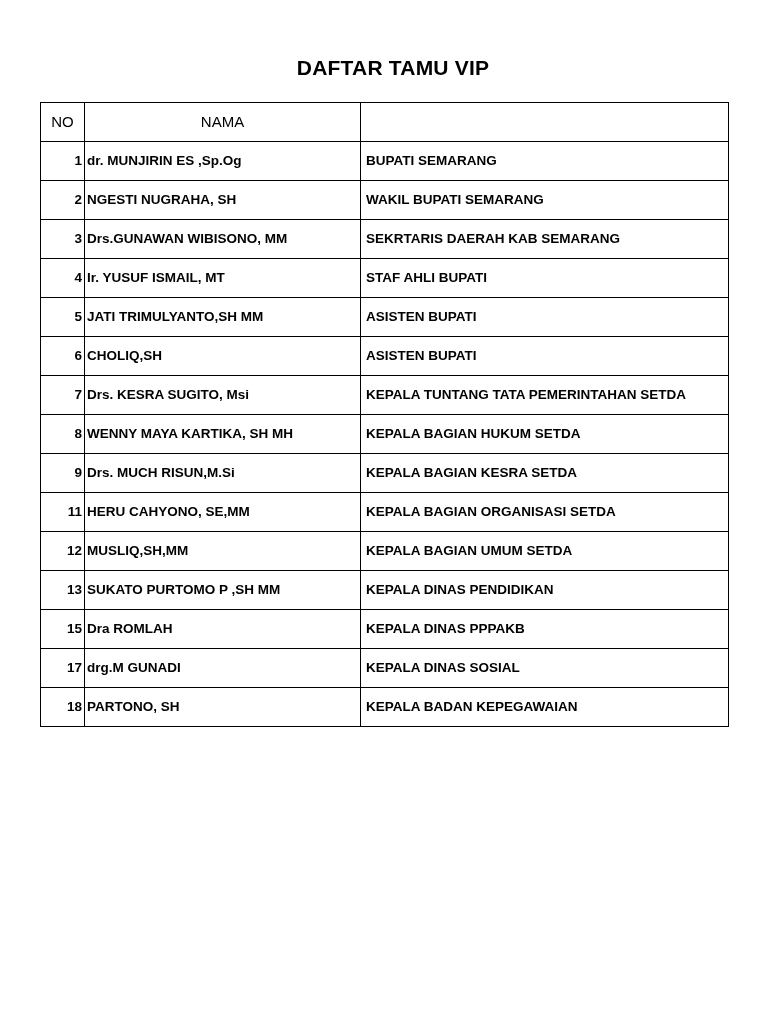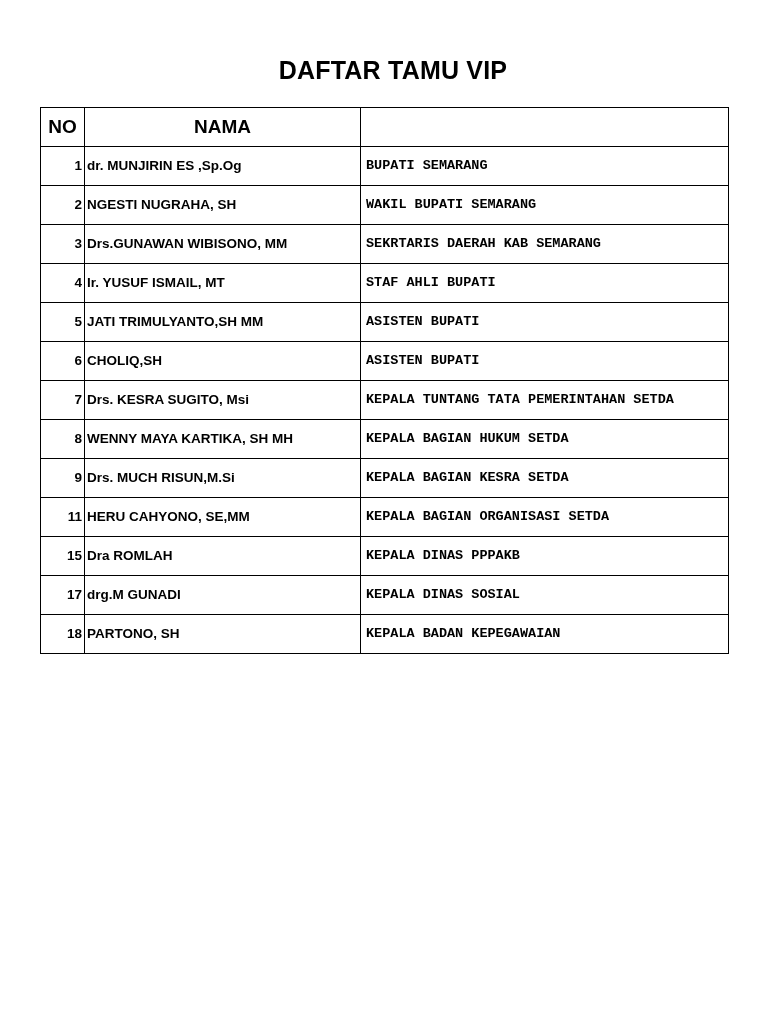--- a/index.html
+++ b/index.html
@@ -16,21 +16,21 @@
   }
   .page {
     position: relative;
     width: 768px;
     height: 1024px;
     box-sizing: border-box;
     padding: 56px 40px 0 40px;
   }
   .doc-title {
     text-align: center;
-    font-size: 25px;
+    font-size: 21px;
     font-weight: bold;
     letter-spacing: 0.2px;
     margin: 0 0 22px 0;
     padding-left: 18px;
   }
   table.guest-table {
     border-collapse: collapse;
     width: 688px;
     margin: 0 auto;
     table-layout: fixed;
@@ -43,41 +43,40 @@
   table.guest-table td {
     border: 1.5px solid #000000;
     font-size: 13.5px;
     font-weight: bold;
     vertical-align: middle;
     line-height: 1.15;
   }
   table.guest-table thead th {
     height: 36px;
     text-align: center;
-    font-size: 19px;
-    font-weight: bold;
+    font-size: 15px;
+    font-weight: normal;
   }
   table.guest-table thead th.th-blank {
     text-align: left;
   }
   table.guest-table tbody td {
     height: 38px;
   }
   td.cell-no {
     text-align: right;
     padding: 0 2px 0 0;
   }
   td.cell-nama {
     text-align: left;
     padding: 0 2px 0 2px;
   }
   td.cell-jab {
     text-align: left;
     padding: 0 2px 0 5px;
-    font-family: Liberation Mono, monospace;
   }
 </style>
 </head>
 <body>
 
 <div class="page">
 
   <div class="doc-title">DAFTAR TAMU VIP</div>
 
   <table class="guest-table">
@@ -138,20 +137,30 @@
           <td class="cell-no">9</td>
           <td class="cell-nama">Drs. MUCH RISUN,M.Si</td>
           <td class="cell-jab">KEPALA BAGIAN KESRA SETDA</td>
         </tr>
         <tr>
           <td class="cell-no">11</td>
           <td class="cell-nama">HERU CAHYONO, SE,MM</td>
           <td class="cell-jab">KEPALA BAGIAN ORGANISASI SETDA</td>
         </tr>
         <tr>
+          <td class="cell-no">12</td>
+          <td class="cell-nama">MUSLIQ,SH,MM</td>
+          <td class="cell-jab">KEPALA BAGIAN UMUM SETDA</td>
+        </tr>
+        <tr>
+          <td class="cell-no">13</td>
+          <td class="cell-nama">SUKATO PURTOMO P ,SH MM</td>
+          <td class="cell-jab">KEPALA DINAS PENDIDIKAN</td>
+        </tr>
+        <tr>
           <td class="cell-no">15</td>
           <td class="cell-nama">Dra ROMLAH</td>
           <td class="cell-jab">KEPALA DINAS PPPAKB</td>
         </tr>
         <tr>
           <td class="cell-no">17</td>
           <td class="cell-nama">drg.M GUNADI</td>
           <td class="cell-jab">KEPALA DINAS SOSIAL</td>
         </tr>
         <tr>

